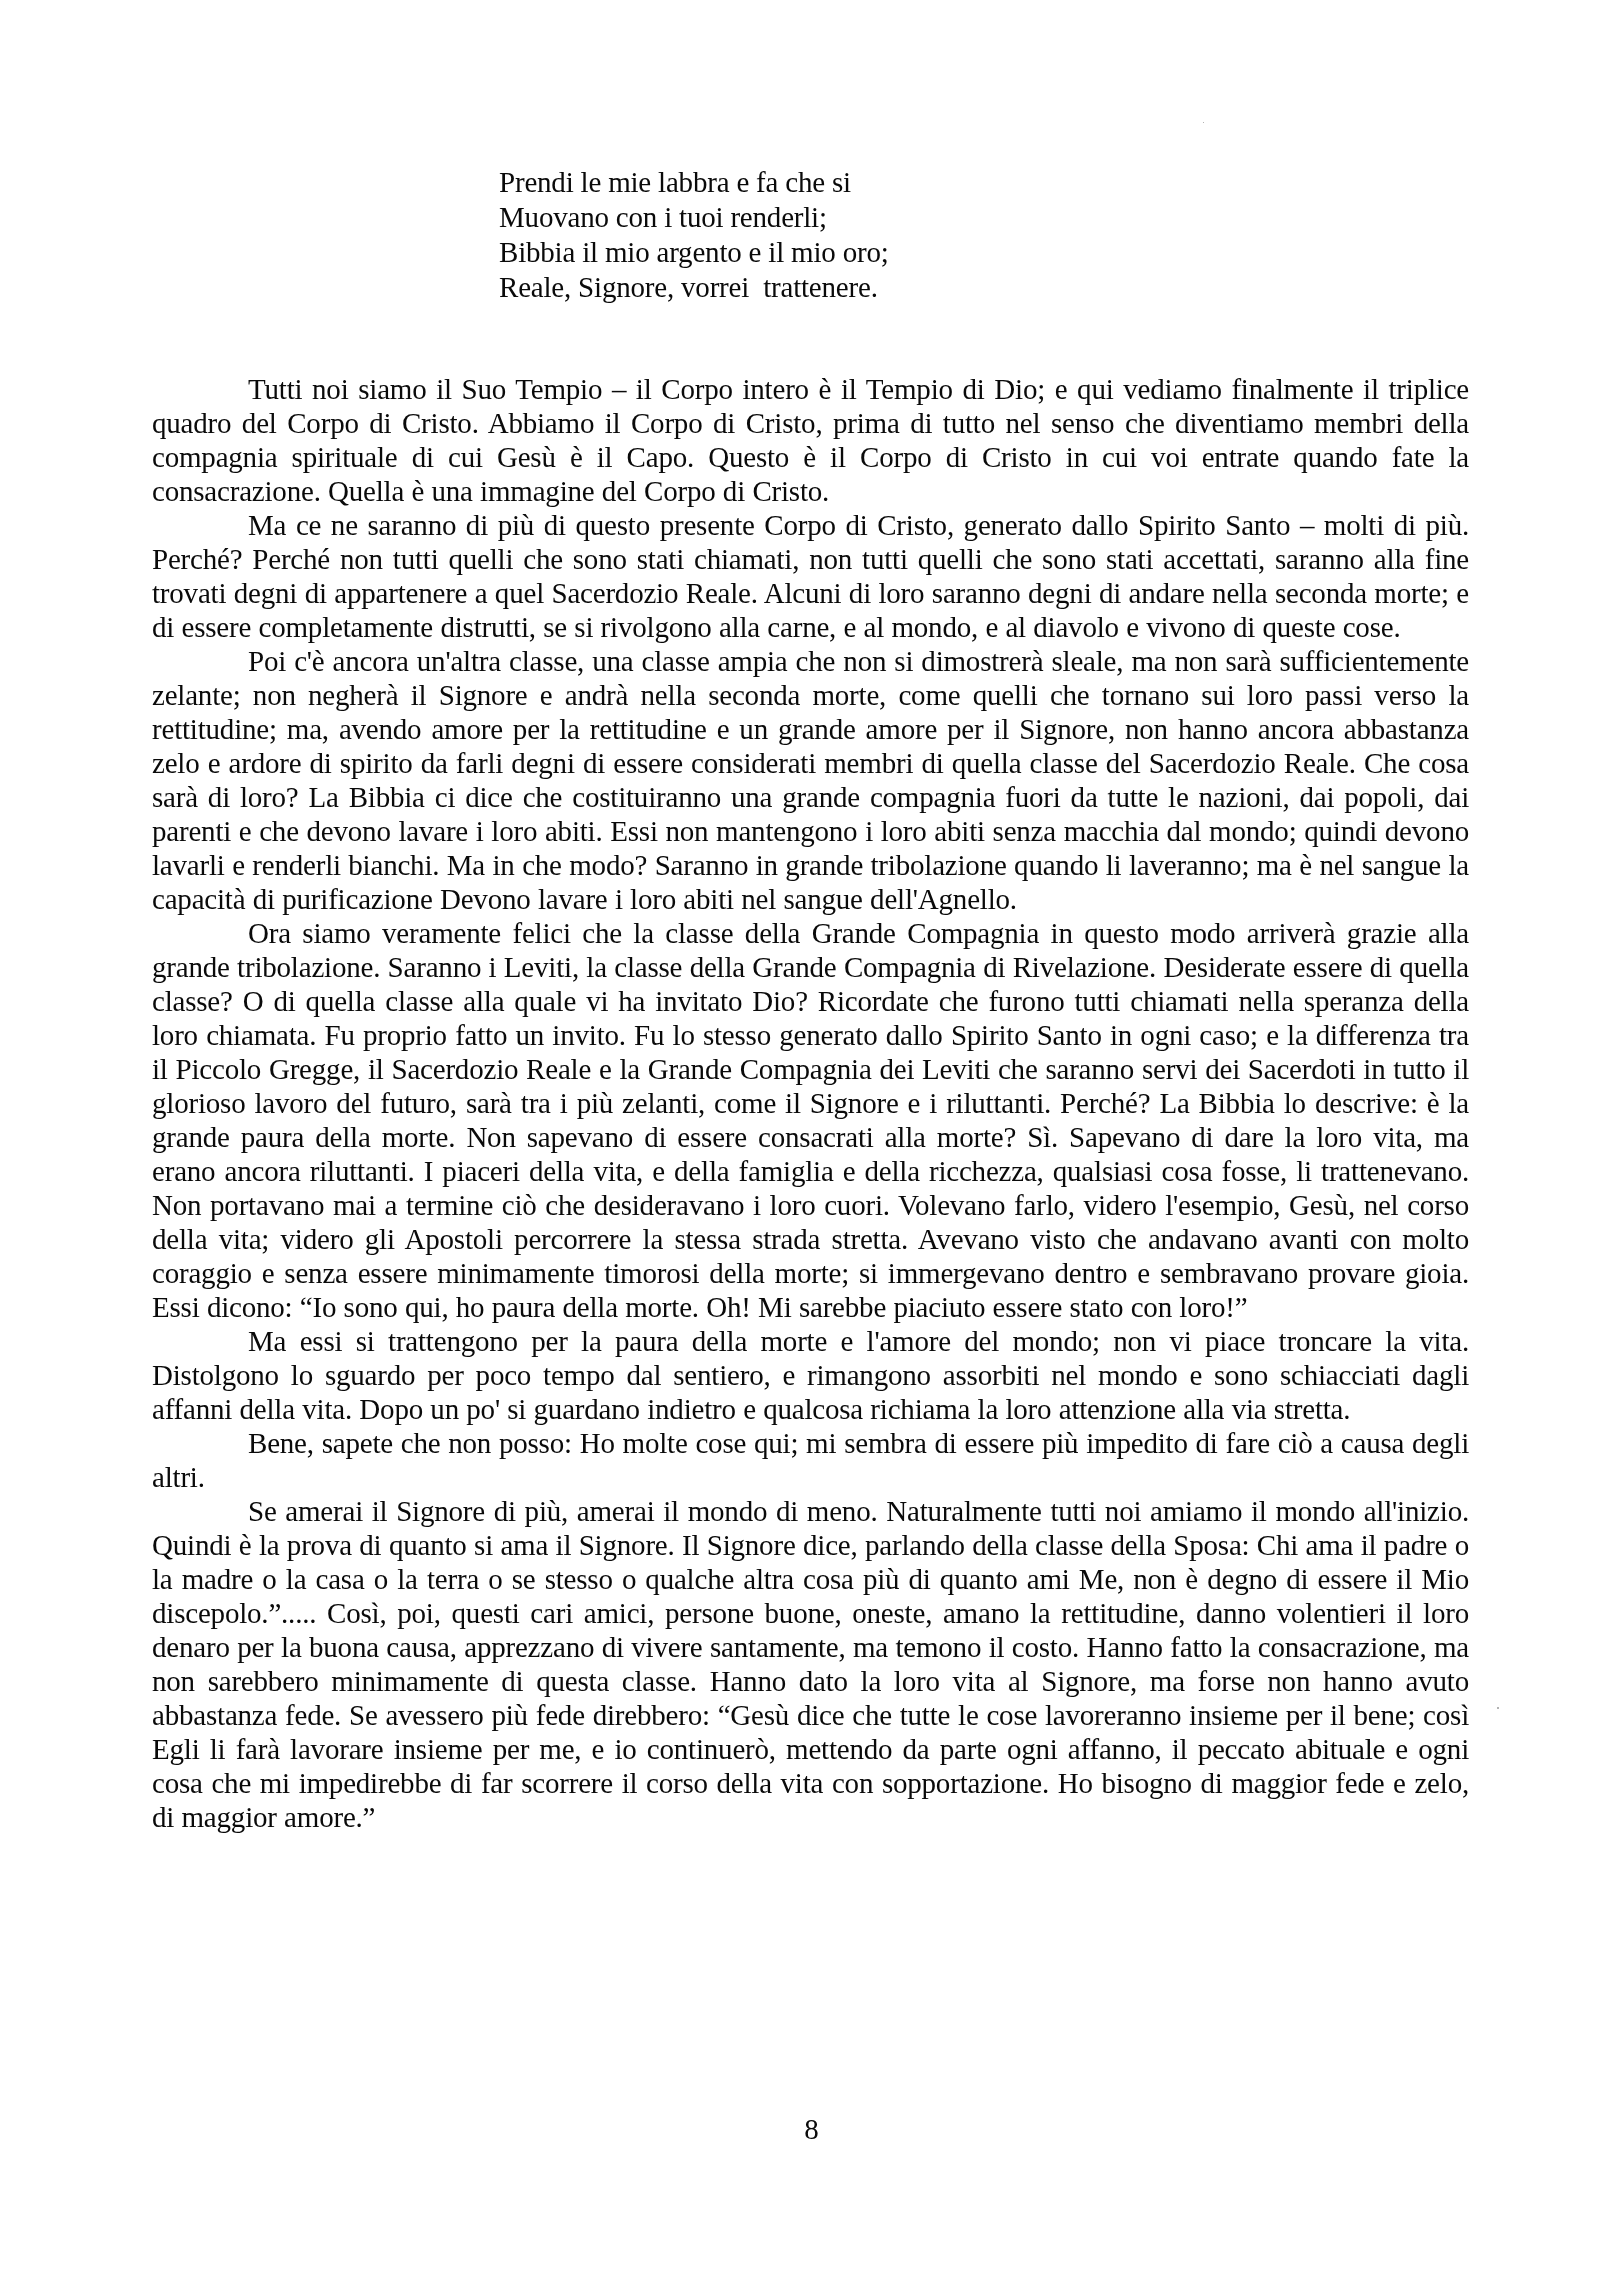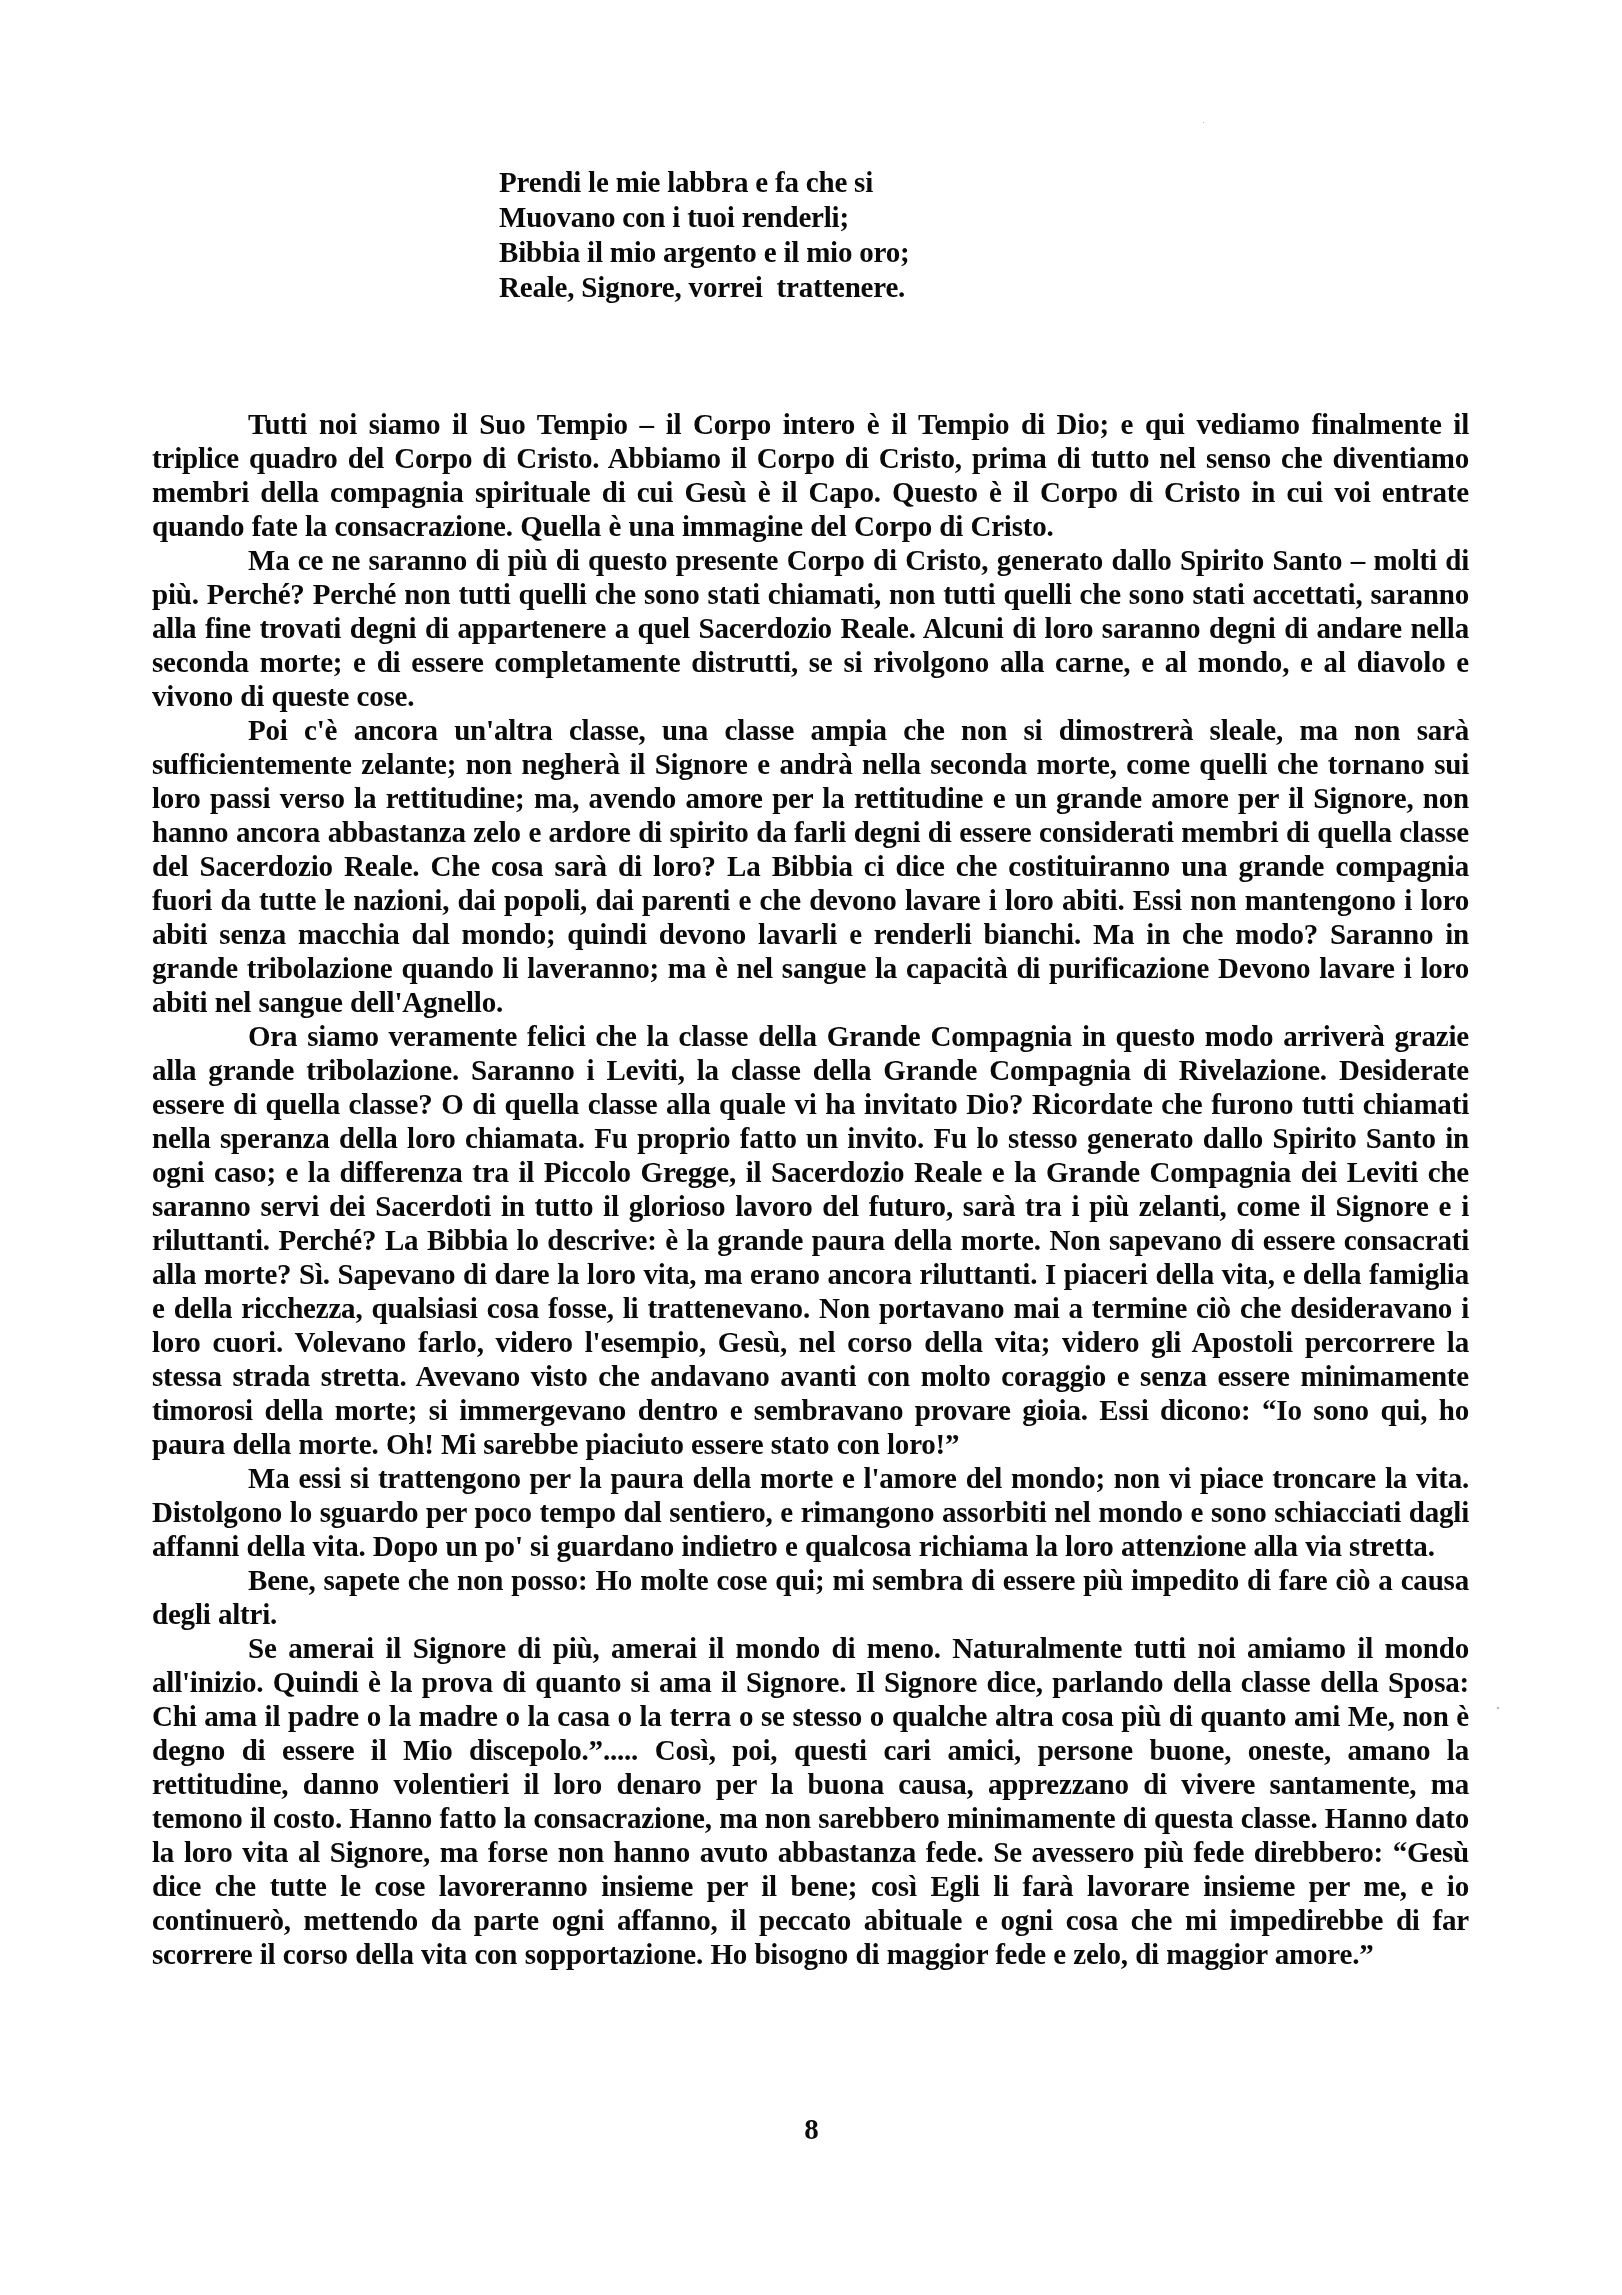--- a/index.html
+++ b/index.html
@@ -15,21 +15,20 @@
       font-family: "Liberation Serif", "DejaVu Serif", serif;
       color: #0a0a0a;
     }
     .page {
       position: absolute;
       left: 0;
       top: 0;
       width: 1585px;
       height: 2295px;
       background: #ffffff;
-      font-weight: bold;
     }
     .poem {
       position: absolute;
       left: 499px;
       top: 165px;
       font-size: 29px;
       line-height: 35px;
       letter-spacing: -0.2px;
     }
     .poem-line {
@@ -38,21 +37,20 @@
     }
     .body-text {
       position: absolute;
       left: 152px;
       top: 372px;
       width: 1317px;
       font-size: 29px;
       line-height: 34px;
       letter-spacing: -0.2px;
       word-spacing: 0.3px;
-      margin-top: 35px;
     }
     .para {
       margin: 0;
       text-align: justify;
       text-indent: 96px;
       hyphens: none;
     }
     .page-number {
       position: absolute;
       left: 0;

